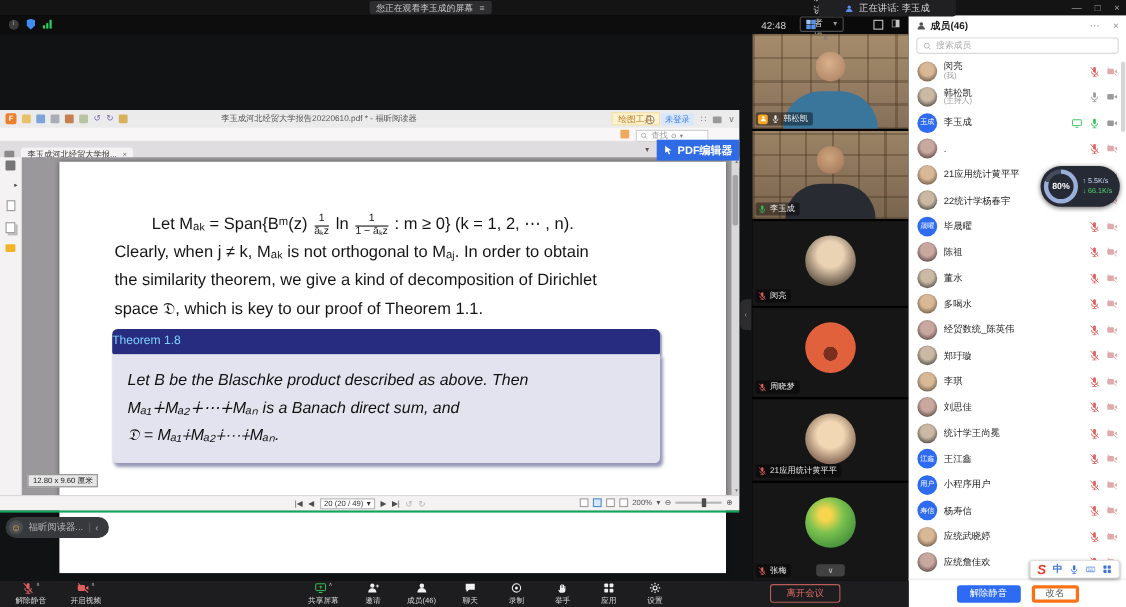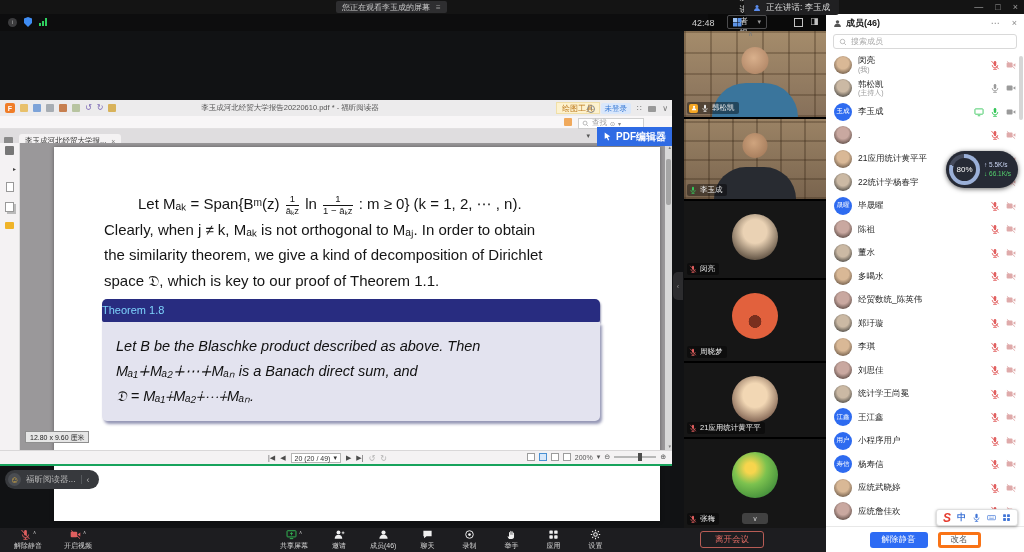--- a/index.html
+++ b/index.html
@@ -9,21 +9,21 @@
   .ic[data-state="red"]{color:#e15f5f}
   .ic[data-state="pink"]{color:#dfaaaa}
   .ic[data-state="gray"]{color:#9a9a9a}
   .ic[data-state="green"]{color:#35c659}
   .ic[data-state="white"]{color:#f0f0f0}
 
   
   #top-strip{position:absolute;left:0;top:0;width:1024px;height:14px;background:#141414}
   #watch-pill{position:absolute;left:336px;top:1px;height:12px;display:flex;align-items:center;gap:6px;background:#2e2e30;border-radius:2px;padding:0 6px;color:#c8c8c8;font-size:8px;white-space:nowrap}
   #watch-menu{color:#9a9a9a;font-size:8px}
-  #speak-banner{position:absolute;left:744px;top:0;height:15px;display:flex;align-items:center;gap:5px;background:#202022;border-radius:0 0 3px 3px;padding:0 9px;color:#d8d8d8;font-size:8.5px;white-space:nowrap;z-index:3}
+  #speak-banner{position:absolute;left:744px;top:0;height:15px;display:flex;align-items:center;gap:5px;background:#202022;border-radius:0 0 3px 3px;padding:0 24px;color:#d8d8d8;font-size:8.5px;white-space:nowrap;z-index:3}
   #speak-banner .ic{width:8px;height:8px;color:#5b8def}
   #win-ctrls{position:absolute;right:6px;top:0;height:13px;display:flex;align-items:center;gap:12px;color:#9f9f9f;font-size:9px;z-index:3}
 
   
   #hdr{position:absolute;left:0;top:14px;width:708px;height:17px;background:#0d0d0e}
   #hdr-icons{position:absolute;left:8px;top:3px;display:flex;align-items:center;gap:7px;height:10px}
   #ic-info{width:9px;height:9px;border-radius:50%;background:#3c3c3e;color:#b5b5b5;font-size:6px;display:flex;align-items:center;justify-content:center}
   #ic-shield{width:8px;height:10px;background:#3f8cf3;clip-path:polygon(50% 0,100% 15%,100% 60%,50% 100%,0 60%,0 15%)}
   #ic-signal{display:flex;align-items:flex-end;gap:1px;height:8px}
   #ic-signal i{width:2px;background:#2fcf5f;display:block}
@@ -182,21 +182,21 @@
   .tb-ic{width:11px;height:11px}
   .tb-chev{font-size:5px;color:#b0b0b0}
   .tb-chev:empty{display:none}
   .tb-label{font-size:7px;color:#d8d8d8;white-space:nowrap;margin-top:1px}
   #leave-btn{position:absolute;left:700px;top:531px;width:64px;height:17px;border:1px solid #b85c55;border-radius:3px;color:#e06b63;font-size:8.5px;display:flex;align-items:center;justify-content:center;background:transparent;z-index:5}
 
   
   #gauge{position:absolute;left:946px;top:151px;z-index:9}
   #gauge-pill{background:#262a35;border-radius:19px;box-shadow:0 1px 5px rgba(0,0,0,.6);display:flex;align-items:center;gap:4px;padding:3px 7px 3px 3px}
   #gauge-ring{width:31px;height:31px;border-radius:50%;background:conic-gradient(#9bb0d8 0 80%,#454b5c 0);display:flex;align-items:center;justify-content:center}
-  #gauge-inner{width:23px;height:23px;border-radius:50%;background:#262a35;display:flex;align-items:center;justify-content:center;color:#fff;font-size:8px;font-weight:normal}
+  #gauge-inner{width:23px;height:23px;border-radius:50%;background:#262a35;display:flex;align-items:center;justify-content:center;color:#fff;font-size:8px;font-weight:bold}
   #gauge-stats{display:flex;flex-direction:column;line-height:1.3;font-size:6.5px}
   .gs-up{color:#c9d4f2}.gs-dn{color:#54d06d}
   #ime{position:absolute;left:936px;top:509px;height:17px;background:#fff;border:1px solid #e0e0e0;border-radius:3px;box-shadow:0 1px 3px rgba(0,0,0,.35);display:flex;align-items:center;gap:6px;padding:0 6px;z-index:9}
   #ime-logo{color:#e63c2f;font-weight:bold;font-style:italic;font-size:12px}
   #ime-lang{color:#3f74d6;font-size:9px;font-weight:bold}
   #ime .ic{width:9px;height:9px;color:#3f74d6}
 </style>
 </head>
 <body>
 

